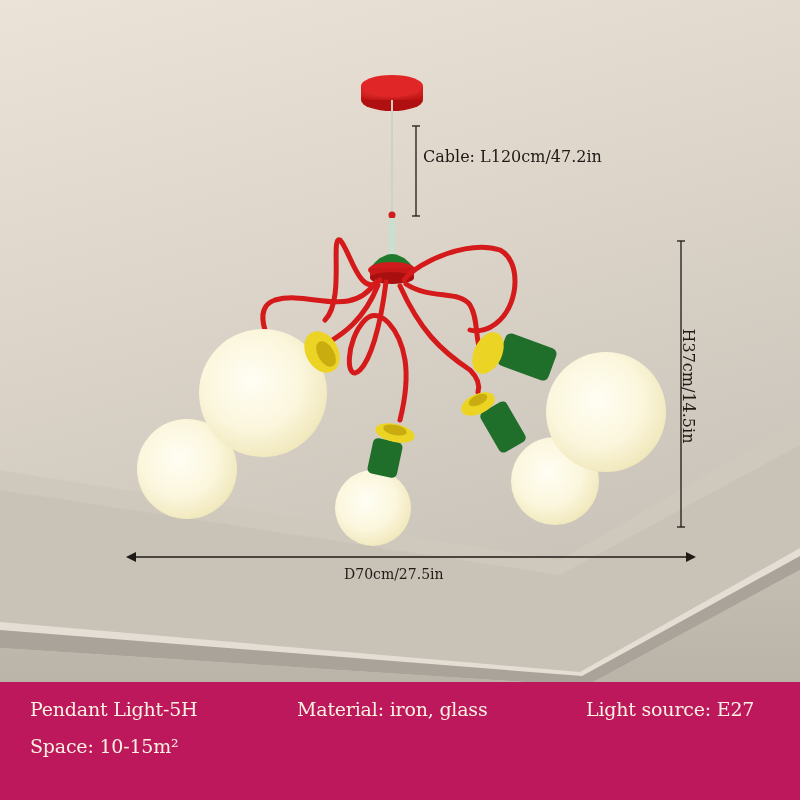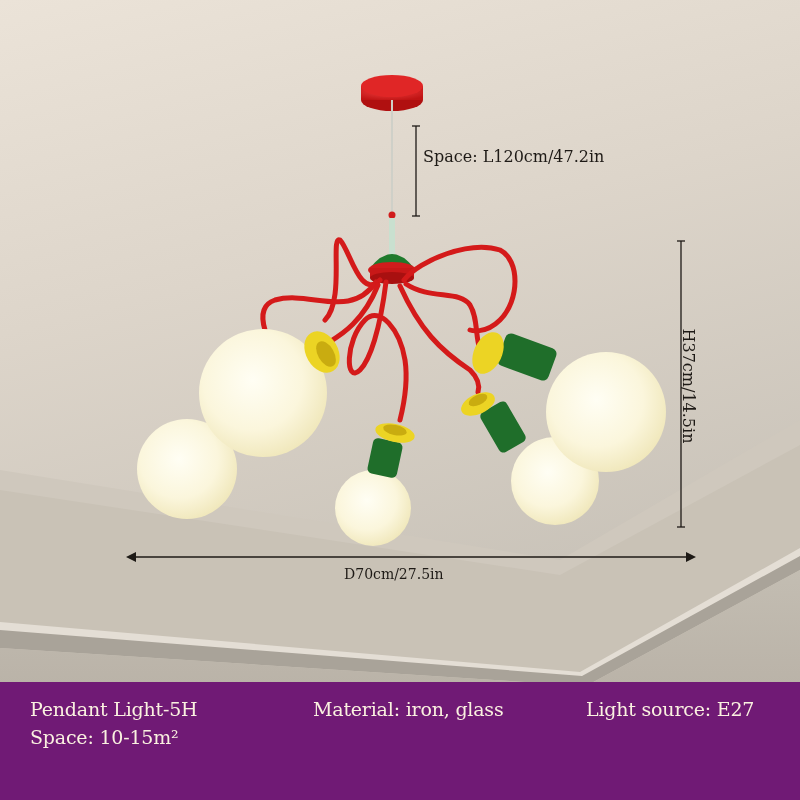--- a/index.html
+++ b/index.html
@@ -4,26 +4,26 @@
 <style>
   html, body { margin: 0; padding: 0; }
   body { width: 800px; height: 800px; overflow: hidden; font-family: "DejaVu Serif", serif; }
   .stage { position: relative; width: 800px; height: 800px; overflow: hidden; }
   .photo { position: absolute; left: 0; top: 0; width: 800px; height: 682px; }
   .photo svg { display: block; }
   .dim-text { position: absolute; color: #1e1a16; font-family: "DejaVu Serif", serif; font-size: 16px; line-height: 24px; white-space: nowrap; }
   .cable-text { left: 423px; top: 145px; }
   .diam-text { left: 344px; top: 562px; font-size: 14px; }
   .height-text { left: 688px; top: 386px; transform: translate(-50%, -50%) rotate(90deg); font-size: 16px; }
-  .info-bar { position: absolute; left: 0; top: 682px; width: 800px; height: 118px; background: #701a75; color: #faf1e0; }
+  .info-bar { position: absolute; left: 0; top: 682px; width: 800px; height: 118px; background: #be185d; color: #faf1e0; }
   .info-item { position: absolute; font-family: "DejaVu Serif", serif; font-size: 19px; letter-spacing: -0.2px; white-space: nowrap; }
   .i-model { left: 30px; top: 16px; }
-  .i-material { left: 297px; top: 16px; margin-left: 16px; }
+  .i-material { left: 297px; top: 16px; }
   .i-source { left: 586px; top: 16px; text-align: right; }
-  .i-space { left: 30px; top: 44px; text-align: right; }
+  .i-space { left: 30px; top: 53px; text-align: right; }
 </style>
 </head>
 <body>
 
 <div class="stage">
 
   <div class="photo">
     <svg width="800" height="682" viewBox="0 0 800 682" xmlns="http://www.w3.org/2000/svg">
       <defs>
         <linearGradient id="ceil" x1="0" y1="0" x2="0.3" y2="1">
@@ -110,21 +110,21 @@
       <line x1="677" y1="241" x2="685" y2="241" stroke="#1e1a16" stroke-width="1.3"></line>
       <line x1="677" y1="527" x2="685" y2="527" stroke="#1e1a16" stroke-width="1.3"></line>
 
       <line x1="132" y1="557" x2="690" y2="557" stroke="#1e1a16" stroke-width="1.3"></line>
       <polygon points="126,557 136,552 136,562" fill="#1e1a16"></polygon>
       <polygon points="696,557 686,552 686,562" fill="#1e1a16"></polygon>
     </svg>
   </div>
 
   <div class="dim-text cable-text">
-    <div>Space: L120cm/47.2in</div>
+    <div>Cable: L120cm/47.2in</div>
   </div>
 
   <div class="dim-text height-text">H37cm/14.5in</div>
 
   <div class="dim-text diam-text">D70cm/27.5in</div>
 
   <div class="info-bar">
     <div class="info-item i-model">Pendant Light-5H</div>
     <div class="info-item i-material">Material: iron, glass</div>
     <div class="info-item i-source">Light source: E27</div>

